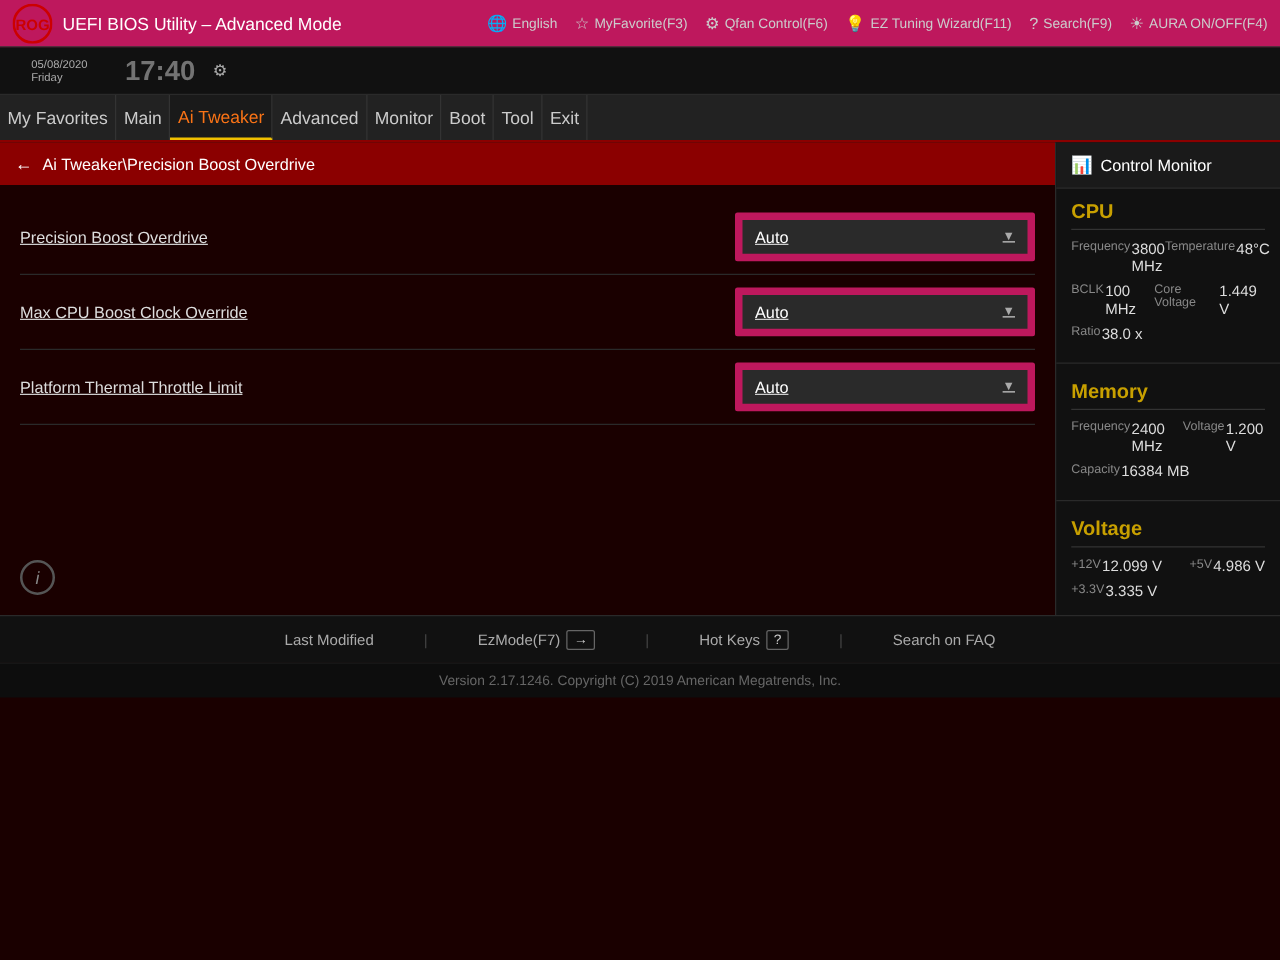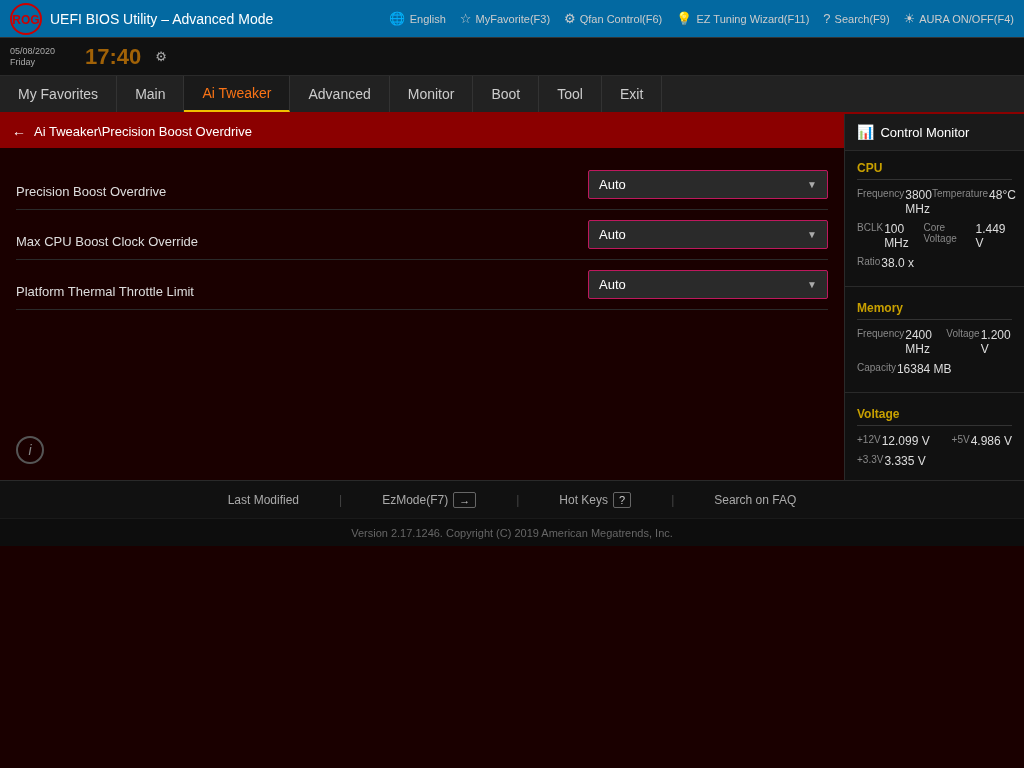--- a/index.html
+++ b/index.html
@@ -8,21 +8,21 @@
       height: 768px;
       background: #1a0000;
       font-family: 'Segoe UI', Arial, sans-serif;
       color: #ccc;
       overflow: hidden;
       position: relative;
     }
 
     
     .top-bar {
-      background: #0369a1;
+      background: #be185d;
       height: 38px;
       display: flex;
       align-items: center;
       padding: 0 10px;
       gap: 16px;
       border-bottom: 1px solid #333;
     }
     .logo-area {
       display: flex;
       align-items: center;
@@ -54,36 +54,36 @@
       white-space: nowrap;
     }
     .top-bar-item .icon { font-size: 13px; }
 
     
     .datetime-bar {
       background: #111;
       height: 38px;
       display: flex;
       align-items: center;
-      padding: 0 10px;
+      padding: 0 25px;
       gap: 10px;
       border-bottom: 1px solid #2a2a2a;
     }
     .datetime-left {
       display: flex;
       flex-direction: column;
       font-size: 9px;
       color: #aaa;
       line-height: 1.2;
       min-width: 65px;
     }
     .clock {
       font-size: 22px;
       font-weight: bold;
-      color: #a16207;
+      color: #737373;
       margin-right: 4px;
     }
     .gear-icon {
       color: #aaa;
       font-size: 13px;
       cursor: pointer;
     }
     .datetime-items {
       margin-left: auto;
       display: flex;
@@ -95,21 +95,21 @@
     .nav-bar {
       background: #222;
       height: 38px;
       display: flex;
       align-items: stretch;
       border-bottom: 2px solid #8b0000;
     }
     .nav-item {
       display: flex;
       align-items: center;
-      padding: 0 18px;
+      padding: 0 6px;
       font-size: 14px;
       color: #ccc;
       cursor: pointer;
       border-right: 1px solid #333;
       white-space: nowrap;
     }
     .nav-item.active {
       color: #f97316;
       border-bottom: 2px solid #f0c000;
       background: #1a1a1a;
@@ -131,36 +131,37 @@
       cursor: pointer;
     }
 
     
     .settings-list {
       padding: 12px 16px;
       flex: 1;
     }
     .setting-row {
       display: flex;
-      align-items: flex-end;
+      align-items: center;
       padding: 10px 0;
       border-bottom: 1px solid #2a2a2a;
+      text-decoration: underline;
     }
     .setting-label {
       flex: 1;
       font-size: 13px;
       color: #ddd;
     }
     .setting-control {
       width: 240px;
     }
     .dropdown {
       width: 100%;
       background: #2a2a2a;
-      border: 1px solid #be185d;
+      border: 6px solid #be185d;
       color: #fff;
       padding: 6px 10px;
       font-size: 13px;
       display: flex;
       align-items: center;
       justify-content: space-between;
       cursor: pointer;
       border-radius: 2px;
     }
     .dropdown-arrow { color: #aaa; font-size: 10px; }
@@ -201,21 +202,21 @@
       align-items: center;
       gap: 6px;
       border-bottom: 1px solid #2a2a2a;
     }
     .hw-monitor-icon { font-size: 14px; }
     .hw-section {
       padding: 10px 12px 6px 12px;
     }
     .hw-section-title {
       color: #c8a000;
-      font-size: 12px;
+      font-size: 16px;
       font-weight: bold;
       margin-bottom: 8px;
       border-bottom: 1px solid #333;
       padding-bottom: 4px;
     }
     .hw-row {
       display: flex;
       justify-content: space-between;
       margin-bottom: 6px;
     }

